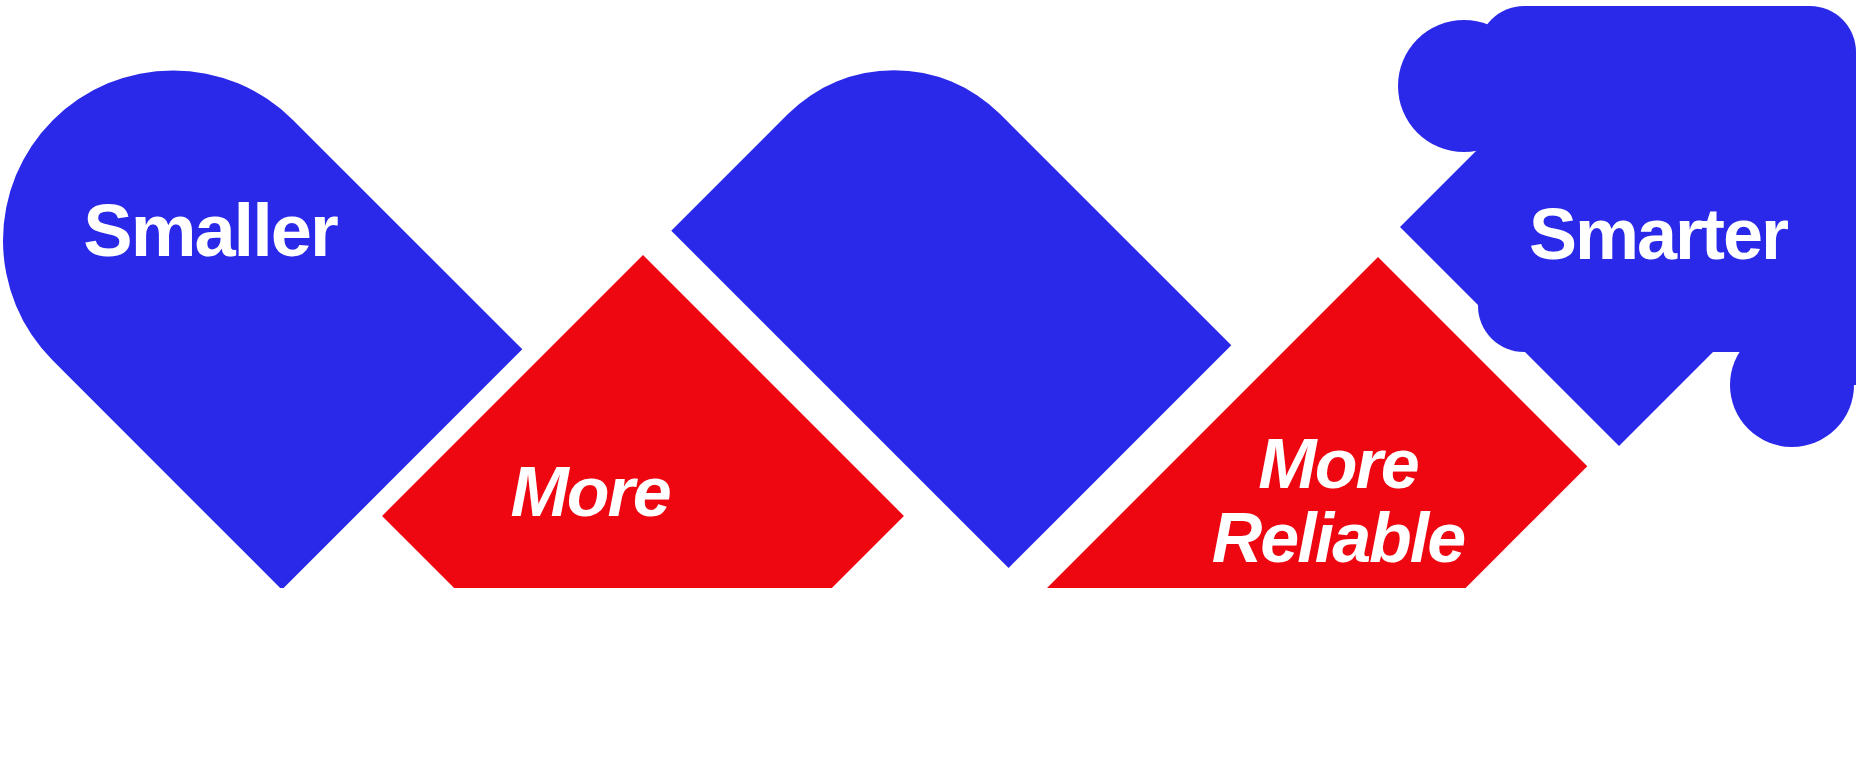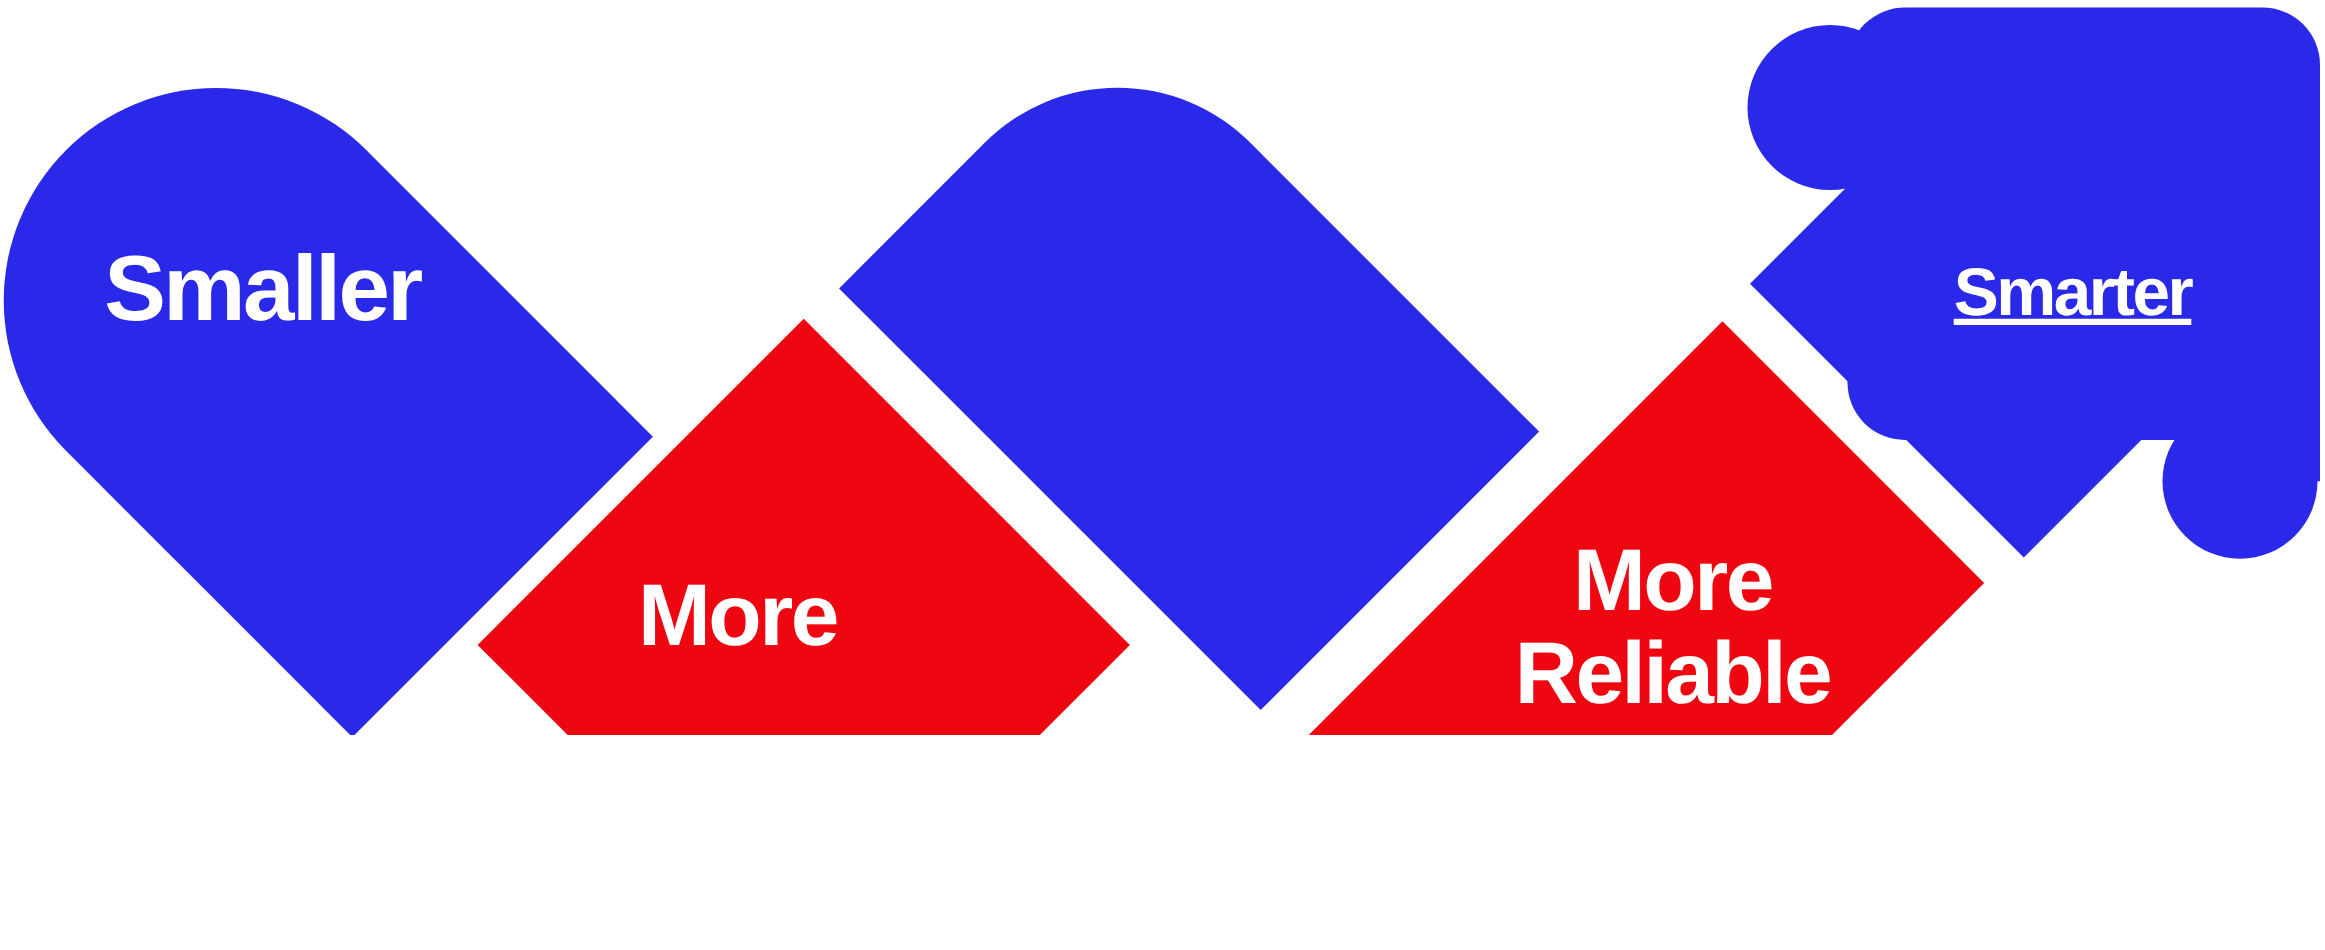--- a/index.html
+++ b/index.html
@@ -32,20 +32,21 @@
     text-align: center;
     letter-spacing: -2px;
     line-height: 1.0;
     user-select: none;
   }
   .label .line {
     display: block;
   }
   .two-line {
     line-height: 74px;
+    font-style: italic;
   }
 </style>
 </head>
 <body>
 
 <div class="stage">
 
   <svg class="shapes-svg" viewBox="0 0 1860 760" xmlns="http://www.w3.org/2000/svg">
 
     <path d="M 494 0 L 170 0 A 170 170 0 0 0 170 340 L 494 340 Z" transform="translate(173,0) rotate(45)" fill="#2b29e9"></path>
@@ -70,15 +71,15 @@
   <div class="label two-line" style="left: 590px; top: 492px; font-size: 70px; color: rgb(255, 255, 255);">
     <span class="line">More</span>
   </div>
 
 
   <div class="label two-line" style="left: 1338px; top: 501px; font-size: 70px; color: rgb(255, 255, 255);">
     <span class="line">More</span>
     <span class="line">Reliable</span>
   </div>
 
-  <div class="label" style="left: 1658px; top: 234px; font-size: 54px; color: rgb(255, 255, 255); text-decoration: underline;">Smarter</div>
+  <div class="label" style="left: 1658px; top: 234px; font-size: 72px; color: rgb(255, 255, 255);">Smarter</div>
 
 </div>
 
 </body></html>

